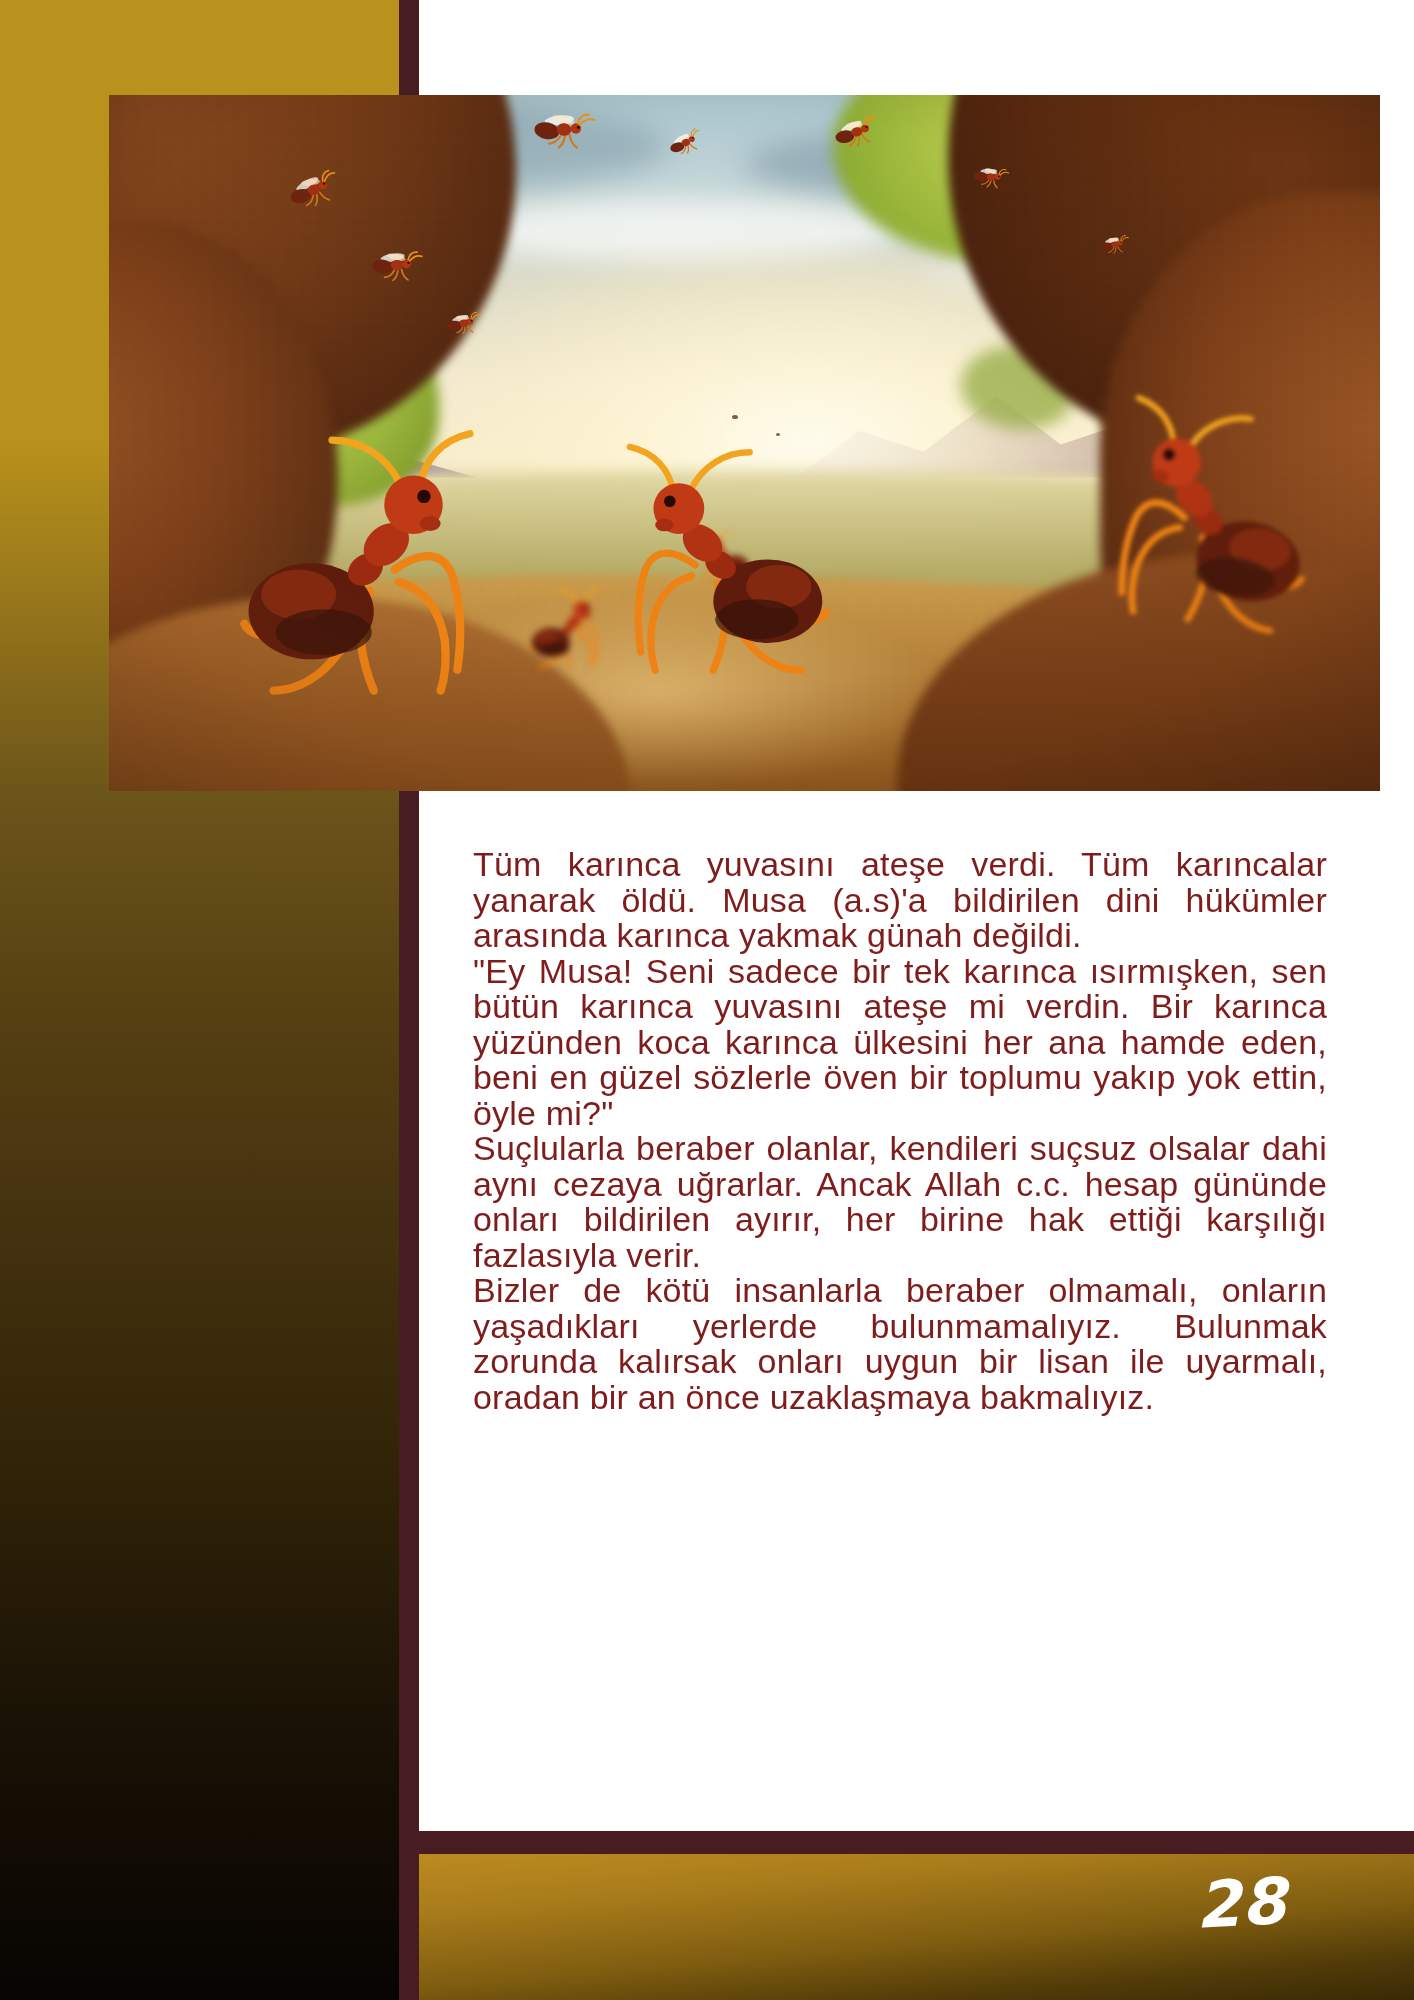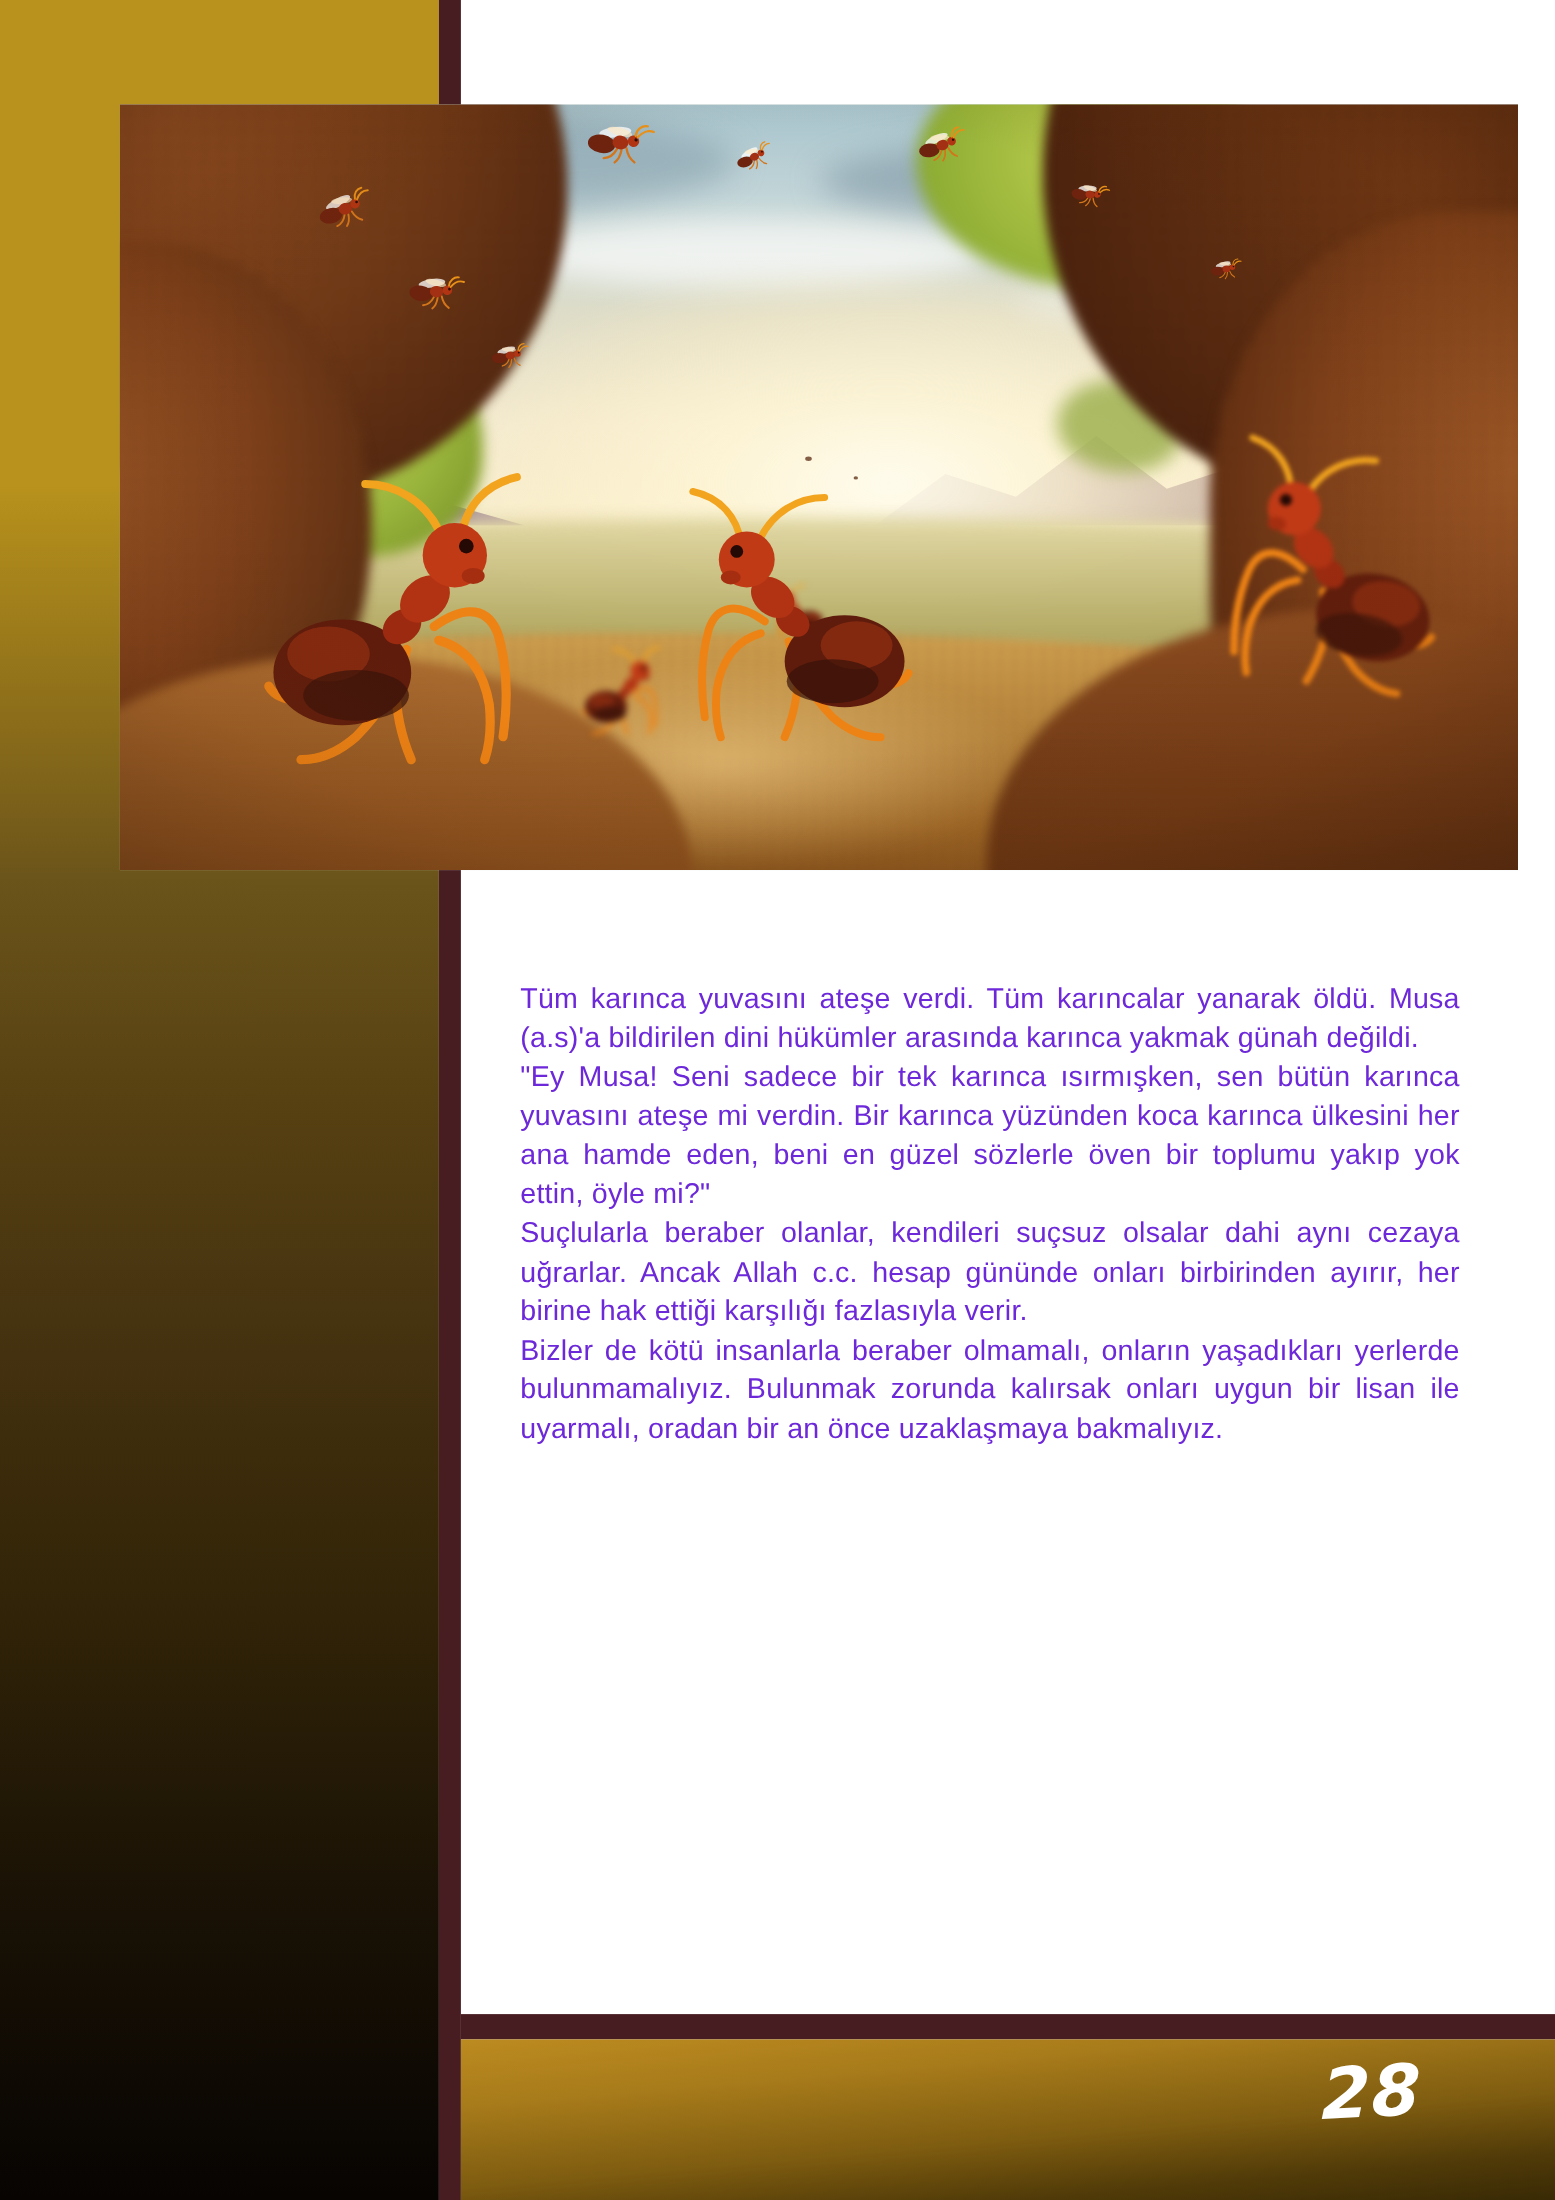--- a/index.html
+++ b/index.html
@@ -28,22 +28,22 @@
     background:linear-gradient(175deg,#bc8b20 0%,#a97c1b 25%,#7e5c10 58%,#503a08 82%,#392a05 100%);
   }
   .page-number{
     position:absolute;left:758px;top:12px;width:140px;text-align:center;
     font-family:"DejaVu Sans","Liberation Sans",sans-serif;
     font-size:64px;font-weight:bold;font-style:italic;color:#ffffff;
     transform:rotate(-3deg) skewX(-4deg);letter-spacing:1px;
   }
   
   .article{
-    position:absolute;left:473px;top:890px;width:854px;
-    color:#6d28d9;font-size:26px;line-height:35.5px;
+    position:absolute;left:473px;top:847px;width:854px;
+    color:#7f1d1d;font-size:34px;line-height:35.5px;
     text-align:justify;letter-spacing:.2px;font-weight:300;
   }
   .article p{margin:0;}
   
   .photo{
     position:absolute;left:109px;top:95px;width:1271px;height:696px;
     overflow:hidden;background:#cfd8d2;
   }
   .photo *{position:absolute;}
   .sky{
@@ -292,21 +292,21 @@
     <svg class="ant blur2" style="left:76%;top:40%;width:19%;height:40%;transform:scaleX(-1) rotate(-8deg);">
         <use href="#ant-walk"></use>
       </svg>
 
     <div class="vignette"></div>
   </div>
 
   <div class="article">
     <p>Tüm karınca yuvasını ateşe verdi. Tüm karıncalar yanarak öldü. Musa (a.s)'a bildirilen dini hükümler arasında karınca yakmak günah değildi.</p>
     <p>"Ey Musa! Seni sadece bir tek karınca ısırmışken, sen bütün karınca yuvasını ateşe mi verdin. Bir karınca yüzünden koca karınca ülkesini her ana hamde eden, beni en güzel sözlerle öven bir toplumu yakıp yok ettin, öyle mi?"</p>
-    <p>Suçlularla beraber olanlar, kendileri suçsuz olsalar dahi aynı cezaya uğrarlar. Ancak Allah c.c. hesap gününde onları birbirinden ayırır, her birine hak ettiği karşılığı fazlasıyla verir.</p>
+    <p>Suçlularla beraber olanlar, kendileri suçsuz olsalar dahi aynı cezaya uğrarlar. Ancak Allah c.c. hesap gününde onları bildirilen ayırır, her birine hak ettiği karşılığı fazlasıyla verir.</p>
     <p>Bizler de kötü insanlarla beraber olmamalı, onların yaşadıkları yerlerde bulunmamalıyız. Bulunmak zorunda kalırsak onları uygun bir lisan ile uyarmalı, oradan bir an önce uzaklaşmaya bakmalıyız.</p>
   </div>
 
   <div class="footer-band"></div>
   <div class="footer-bar">
     <div class="page-number">28</div>
   </div>
 
 </div>
 

